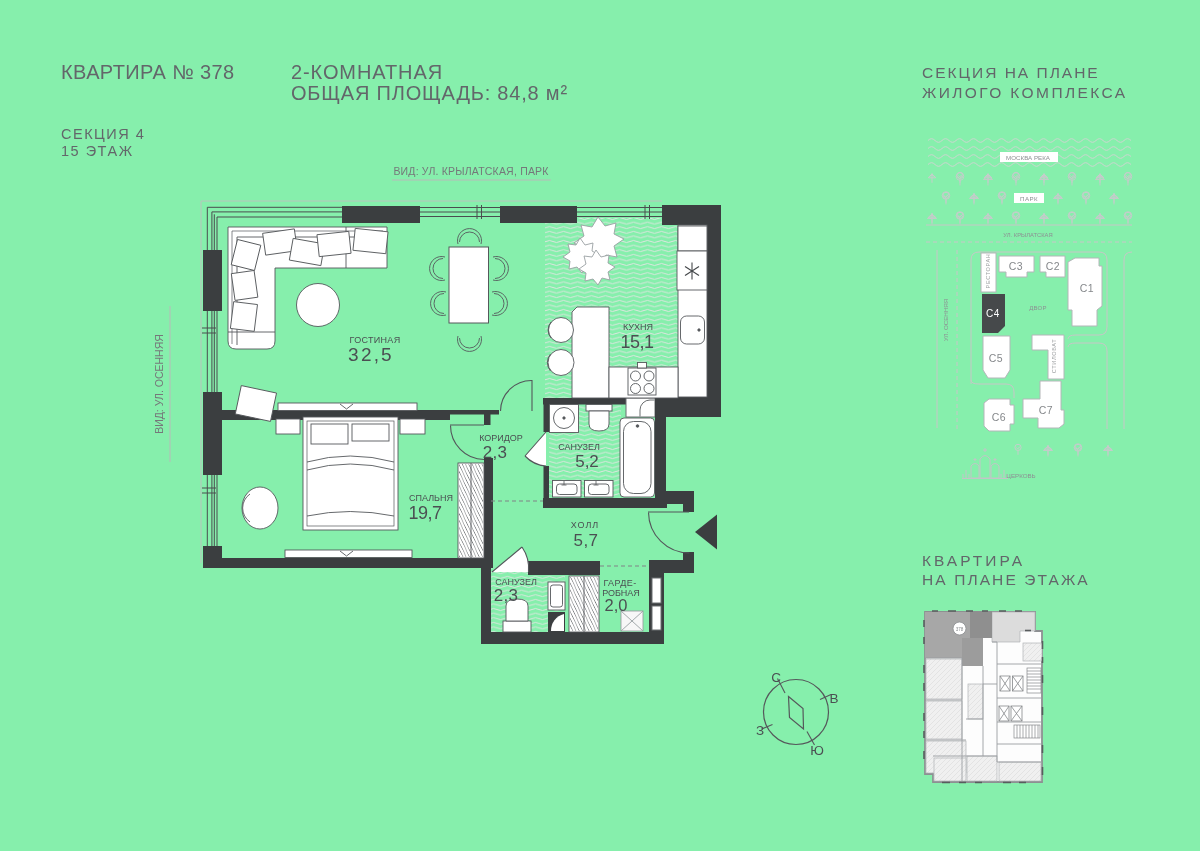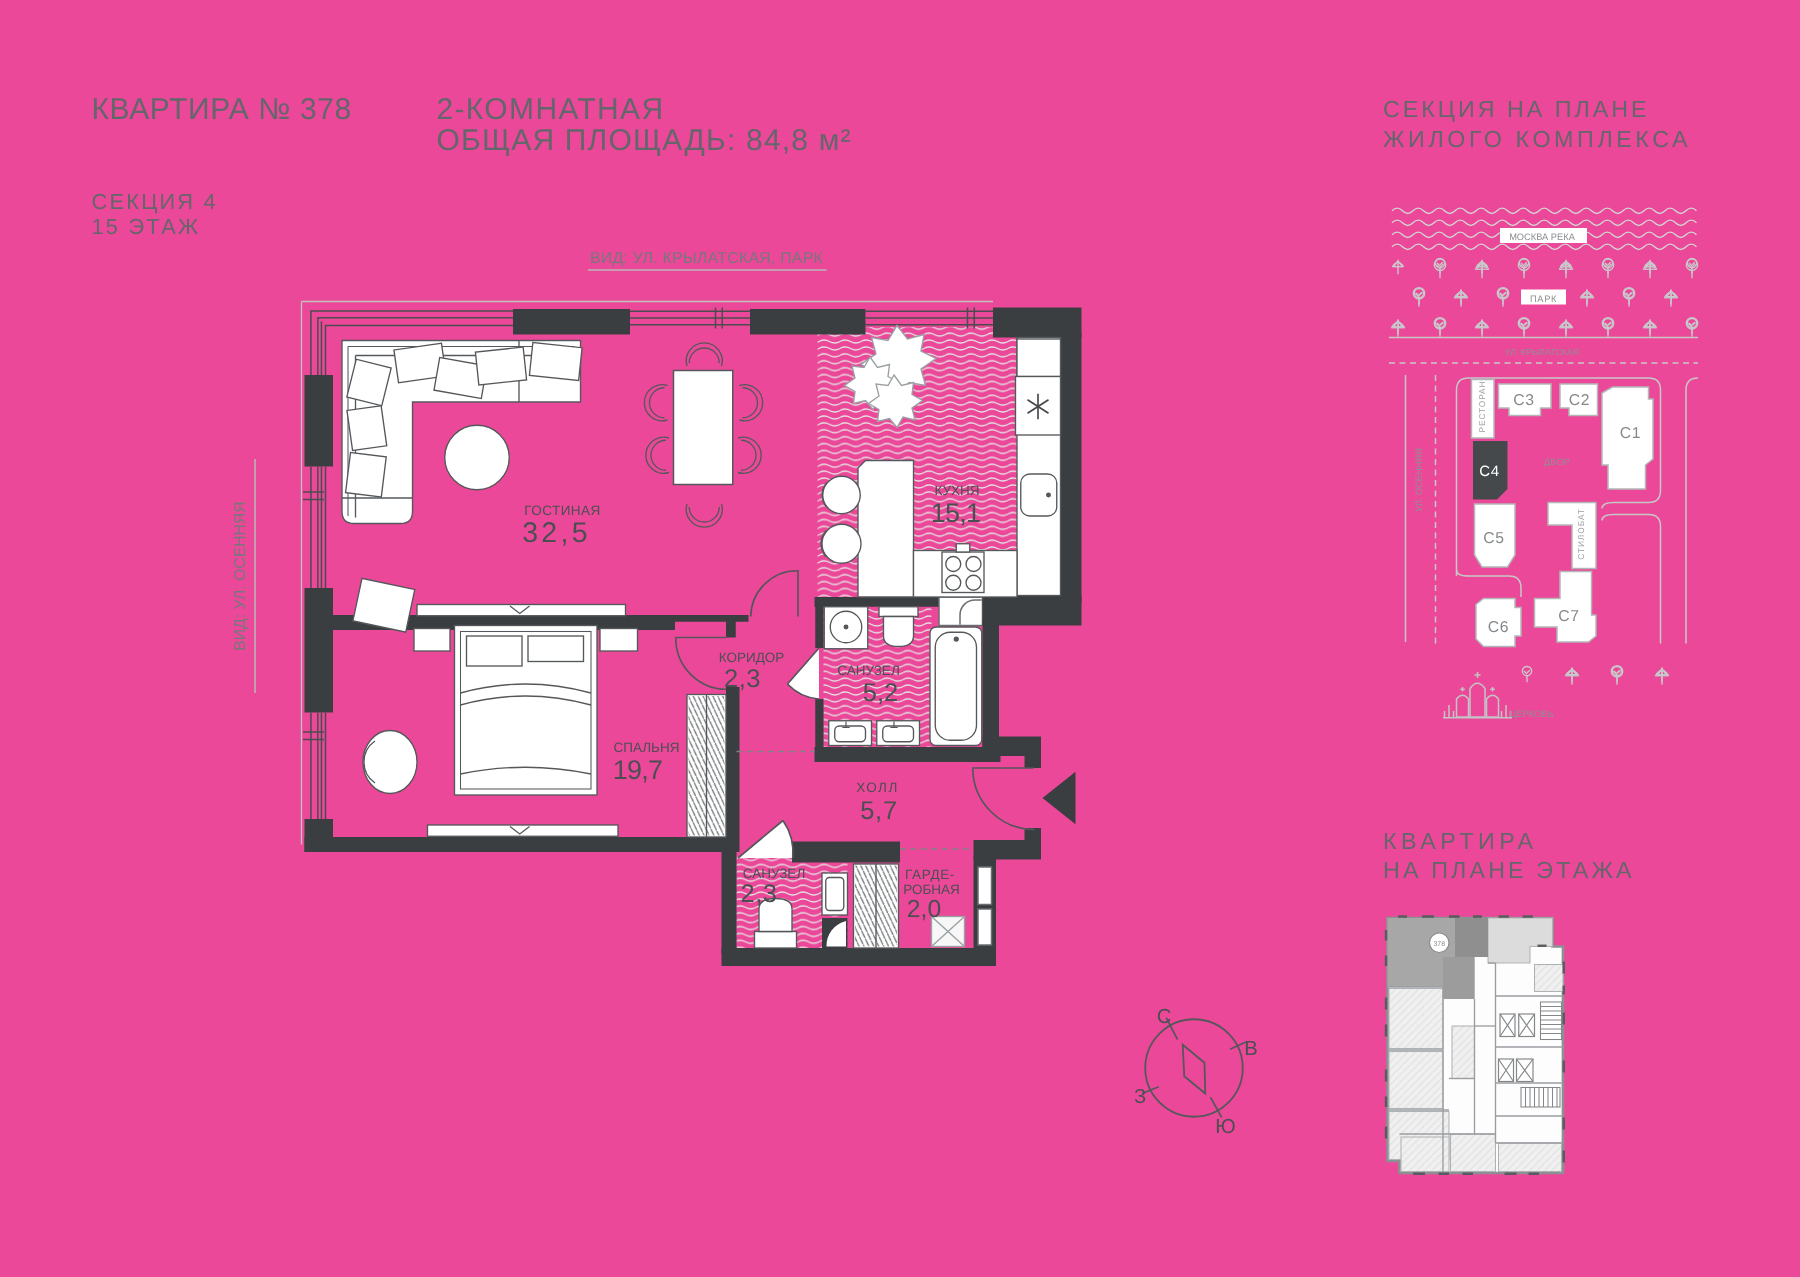--- a/index.html
+++ b/index.html
@@ -1,16 +1,16 @@
 <!DOCTYPE html>
 <html><head>
 <meta charset="utf-8">
 <style>
   html,body{margin:0;padding:0;background:#fff;}
-  #page{position:relative;width:1200px;height:851px;background:#ec4899;overflow:hidden;
+  #page{position:relative;width:1200px;height:851px;background:#86efac;overflow:hidden;
         font-family:"Liberation Sans",sans-serif;}
   svg text{font-family:"Liberation Sans",sans-serif;}
 </style>
 </head>
 <body>
 <div id="page">
 <svg width="1200" height="851" viewBox="0 0 1200 851">
 <defs>
   <pattern id="wave" width="14" height="4.6" patternUnits="userSpaceOnUse">
     <path d="M0,2.3 Q3.5,0.4 7,2.3 T14,2.3" stroke="#e3e3e3" fill="none" stroke-width="0.9"></path>

